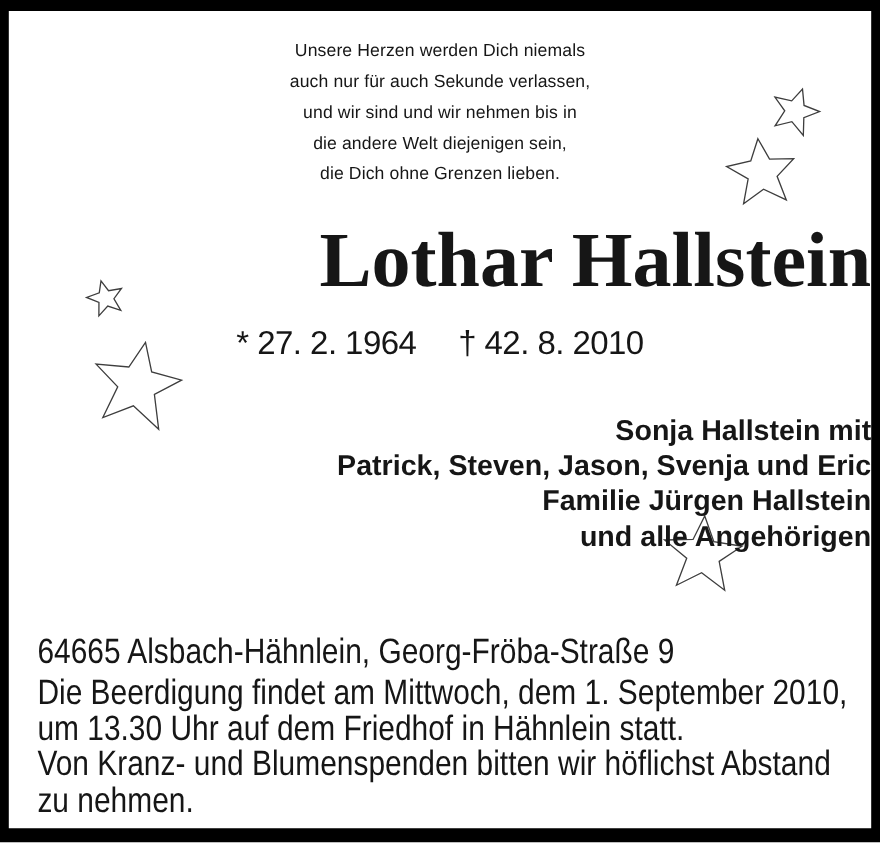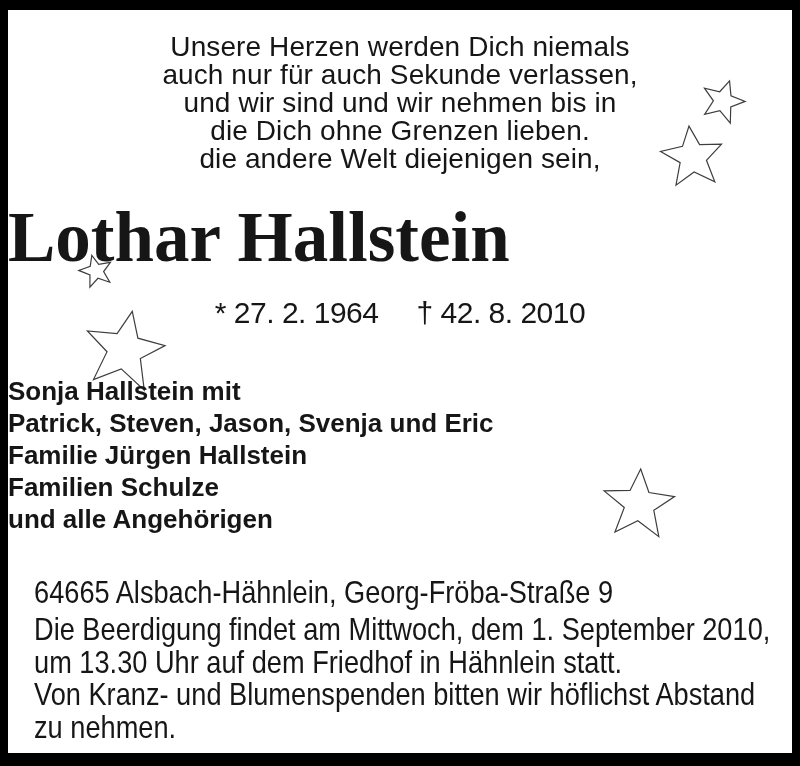--- a/index.html
+++ b/index.html
@@ -11,41 +11,41 @@
     border-style:solid;
     border-color:#000;
     border-width:10px 8px 13px 8px;
     overflow:hidden;
     font-family:"Liberation Sans", sans-serif;
     color:#161616;
   }
   .poem {
     position:absolute; left:0; top:23px; width:100%;
     text-align:center;
-    font-size:28px; line-height:28px;
+    font-size:16px; line-height:28px;
     letter-spacing:0.1px;
   }
   .name {
     position:absolute; left:0; top:190px; width:100%;
-    text-align:left;
+    text-align:right;
     font-family:"Liberation Serif", serif;
     font-weight:bold;
     font-size:71px; line-height:74px;
     white-space:nowrap;
   }
   .dates {
     position:absolute; left:0; top:286px; width:100%;
     display:flex; justify-content:center; gap:38px;
     font-size:30px; line-height:34px;
     letter-spacing:-0.5px;
     white-space:nowrap;
   }
   .mourners {
     position:absolute; left:0; top:365px; width:100%;
-    text-align:left;
+    text-align:right;
     font-weight:bold;
     font-size:26px; line-height:32px;
   }
   .address {
     position:absolute; left:26px; top:564px;
     font-size:32px; line-height:36px;
     transform:scaleX(0.85); transform-origin:left top;
     white-space:nowrap;
   }
   .funeral {
@@ -97,36 +97,35 @@
   <div class="star star-5">
     <svg viewBox="0 0 100 100">
         <path d="M49,4 L62,34 L96,37 L70,57 L79,91 L50,72 L21,89 L31,56 L3,36 L37,33 Z"></path>
       </svg>
   </div>
 
   <div class="poem">
     <div>Unsere Herzen werden Dich niemals</div>
     <div>auch nur für auch Sekunde verlassen,</div>
     <div>und wir sind und wir nehmen bis in</div>
+    <div>die andere Welt diejenigen sein,</div>
     <div>die Dich ohne Grenzen lieben.</div>
-    <div>die andere Welt diejenigen sein,</div>
   </div>
 
   <div class="name">Lothar Hallstein</div>
 
   <div class="dates">
     <span>* 27. 2. 1964</span>
     <span>† 42. 8. 2010</span>
   </div>
 
   <div class="mourners">
     <div>Sonja Hallstein mit</div>
     <div>Patrick, Steven, Jason, Svenja und Eric</div>
     <div>Familie Jürgen Hallstein</div>
-    <div>Familien Schulze</div>
     <div>und alle Angehörigen</div>
   </div>
 
   <div class="address">64665 Alsbach-Hähnlein, Georg-Fröba-Straße 9</div>
 
   <div class="funeral">
     <div>Die Beerdigung findet am Mittwoch, dem 1. September 2010,</div>
     <div>um 13.30 Uhr auf dem Friedhof in Hähnlein statt.</div>
     <div>Von Kranz- und Blumenspenden bitten wir höflichst Abstand</div>
     <div>zu nehmen.</div>

